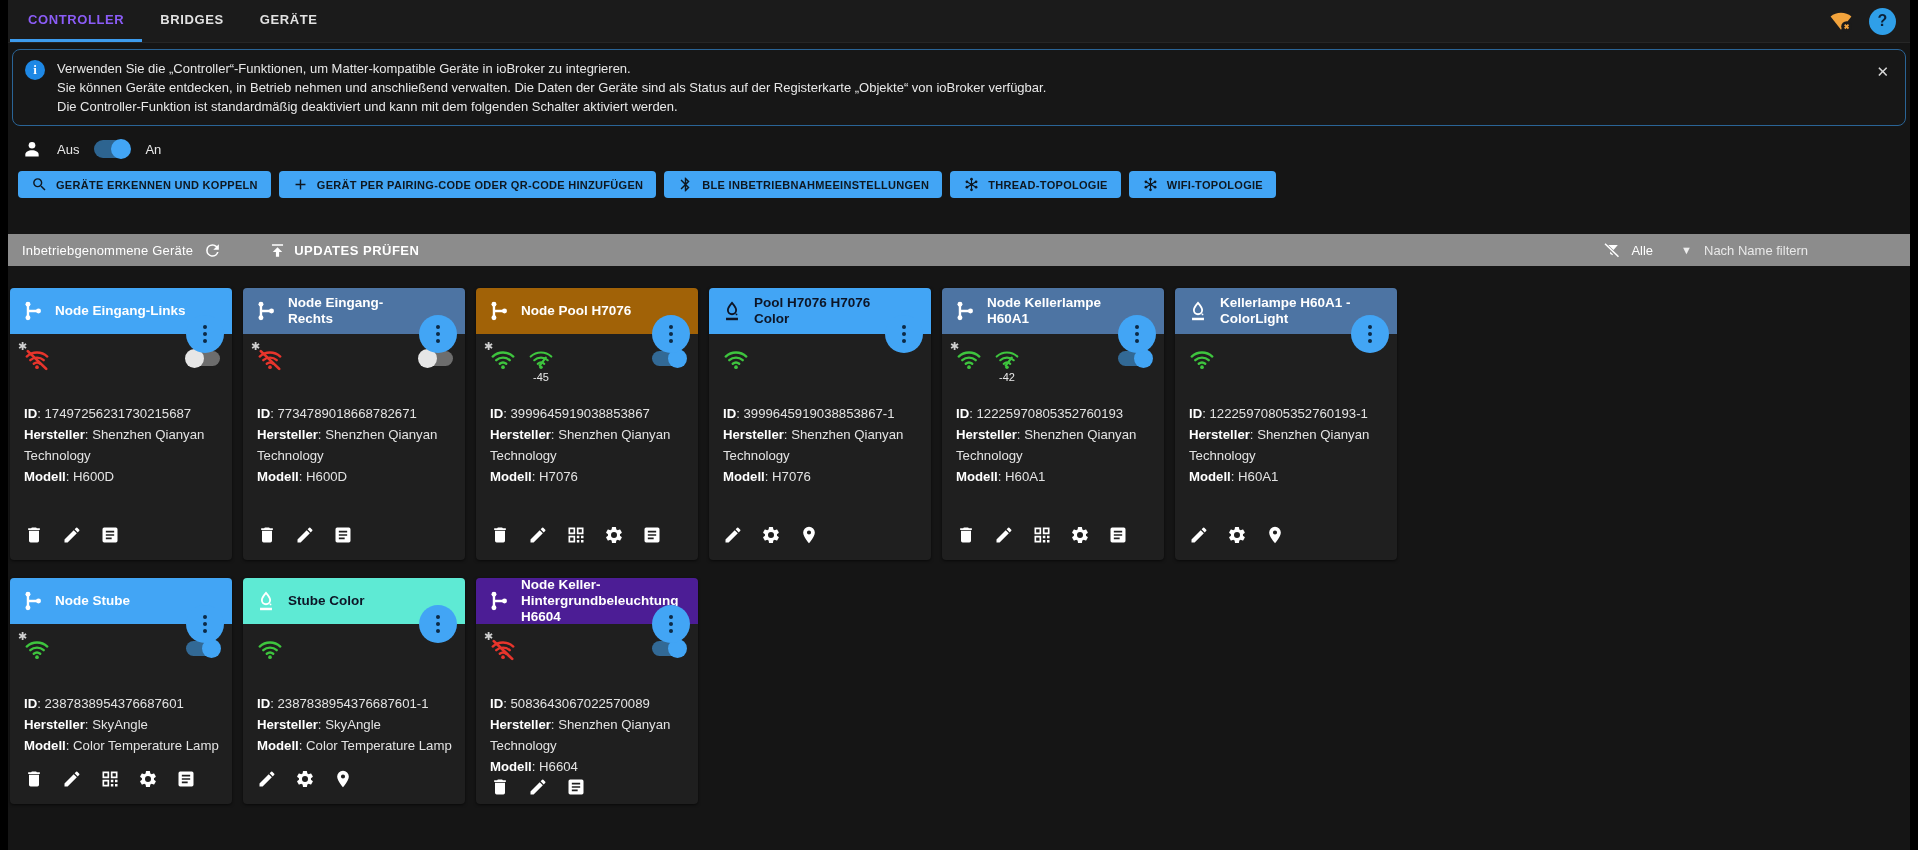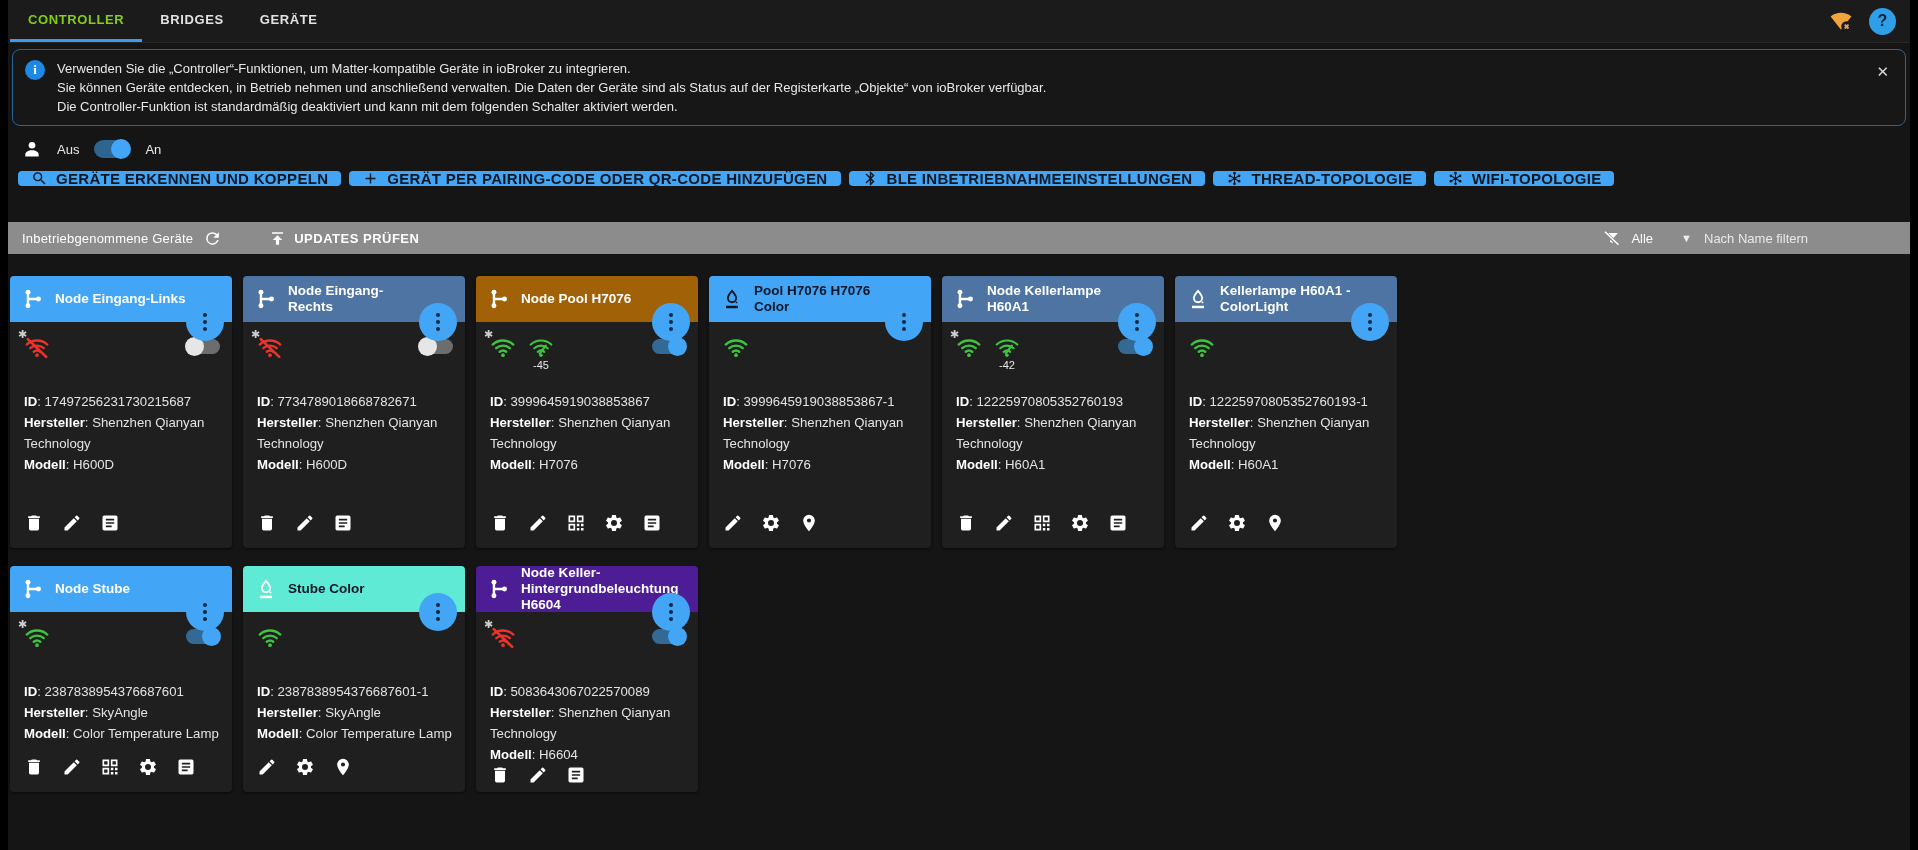--- a/index.html
+++ b/index.html
@@ -1,41 +1,41 @@
 <!DOCTYPE html>
 <html><head>
 <meta charset="utf-8">
 <style>
   html,body{margin:0;padding:0;background:#000;}
   body{width:1918px;height:850px;overflow:hidden;font-family:"Liberation Sans",sans-serif;color:#e8e8e8;}
   .app{position:absolute;left:8px;right:8px;top:0;bottom:0;background:#151515;}
   
   .tabbar{height:42px;background:#1b1b1b;display:flex;align-items:stretch;border-bottom:1px solid #262626;padding-left:2px;}
   .tab{display:flex;align-items:center;padding:0 18px;font-size:13px;font-weight:bold;letter-spacing:.6px;color:#e2e2e2;cursor:pointer;border-bottom:3px solid transparent;}
-  .tab.active{color:#84cc16;border-bottom-color:#3d9bed;}
+  .tab.active{color:#8b5cf6;border-bottom-color:#3d9bed;}
   .tb-right{margin-left:auto;display:flex;align-items:center;gap:16px;padding-right:14px;}
   .warn-icon{width:24px;height:24px;}
   .help-btn{width:27px;height:27px;border-radius:50%;background:#2f9fe8;color:#0b2239;font-weight:bold;font-size:16px;display:flex;align-items:center;justify-content:center;cursor:pointer;}
   
   .banner{margin:6px 4px 0 4px;border:1px solid #2a6496;border-radius:8px;display:flex;align-items:flex-start;padding:9px 12px 9px 12px;background:#171717;}
   .info-icon{width:20px;height:20px;border-radius:50%;background:#1e88e5;color:#fff;font-weight:bold;font-size:13px;display:flex;align-items:center;justify-content:center;flex:0 0 auto;margin-top:1px;font-family:"Liberation Serif",serif;}
   .banner-text{margin-left:12px;font-size:13px;line-height:19px;flex:1;}
   .banner-close{color:#d8d8d8;font-size:15px;cursor:pointer;padding:2px 4px;margin-top:2px;}
   
   .toggle-row{display:flex;align-items:center;margin:13px 0 0 14px;gap:15px;font-size:13px;color:#e8e8e8;}
   .ctrl-icon{width:20px;height:20px;color:#fff;}
   .switch{position:relative;width:36px;height:18px;border-radius:10px;cursor:pointer;flex:0 0 auto;}
   .switch .knob{position:absolute;top:-1px;width:20px;height:20px;border-radius:50%;}
   .switch.on{background:rgba(66,165,245,.55);}
   .switch.on .knob{right:-1px;background:#42a5f5;}
   .switch.off{background:#6d6d6d;}
   .switch.off .knob{left:-1px;background:#e6e6e6;}
   
   .btn-row{display:flex;gap:8px;margin:12px 0 0 10px;}
-  .btn{display:flex;align-items:center;gap:8px;background:#42a5f5;color:#0e1720;border-radius:4px;height:15px;padding:0 13px;font-size:15px;font-weight:bold;letter-spacing:.3px;cursor:pointer;}
+  .btn{display:flex;align-items:center;gap:8px;background:#42a5f5;color:#0e1720;border-radius:4px;height:27px;padding:0 13px;font-size:11px;font-weight:bold;letter-spacing:.3px;cursor:pointer;}
   .btn .bicon{width:17px;height:17px;color:#0e1720;flex:0 0 auto;}
   
   .toolbar{margin-top:36px;height:32px;background:#8c8c8c;display:flex;align-items:center;color:#fff;font-size:13px;padding:0 14px;justify-content:space-between;}
   .toolbar .ticon{width:19px;height:19px;color:#fff;cursor:pointer;}
   .tb-title{letter-spacing:.2px;}
   .refresh{margin-left:10px;}
   .updates{display:flex;align-items:center;gap:7px;margin-left:46px;font-weight:bold;letter-spacing:.5px;cursor:pointer;}
   .tb-filter{margin-left:auto;display:flex;align-items:center;gap:10px;}
   .filter-sel{display:flex;align-items:center;gap:28px;cursor:pointer;}
   .caret{font-size:11px;color:#eee;}

